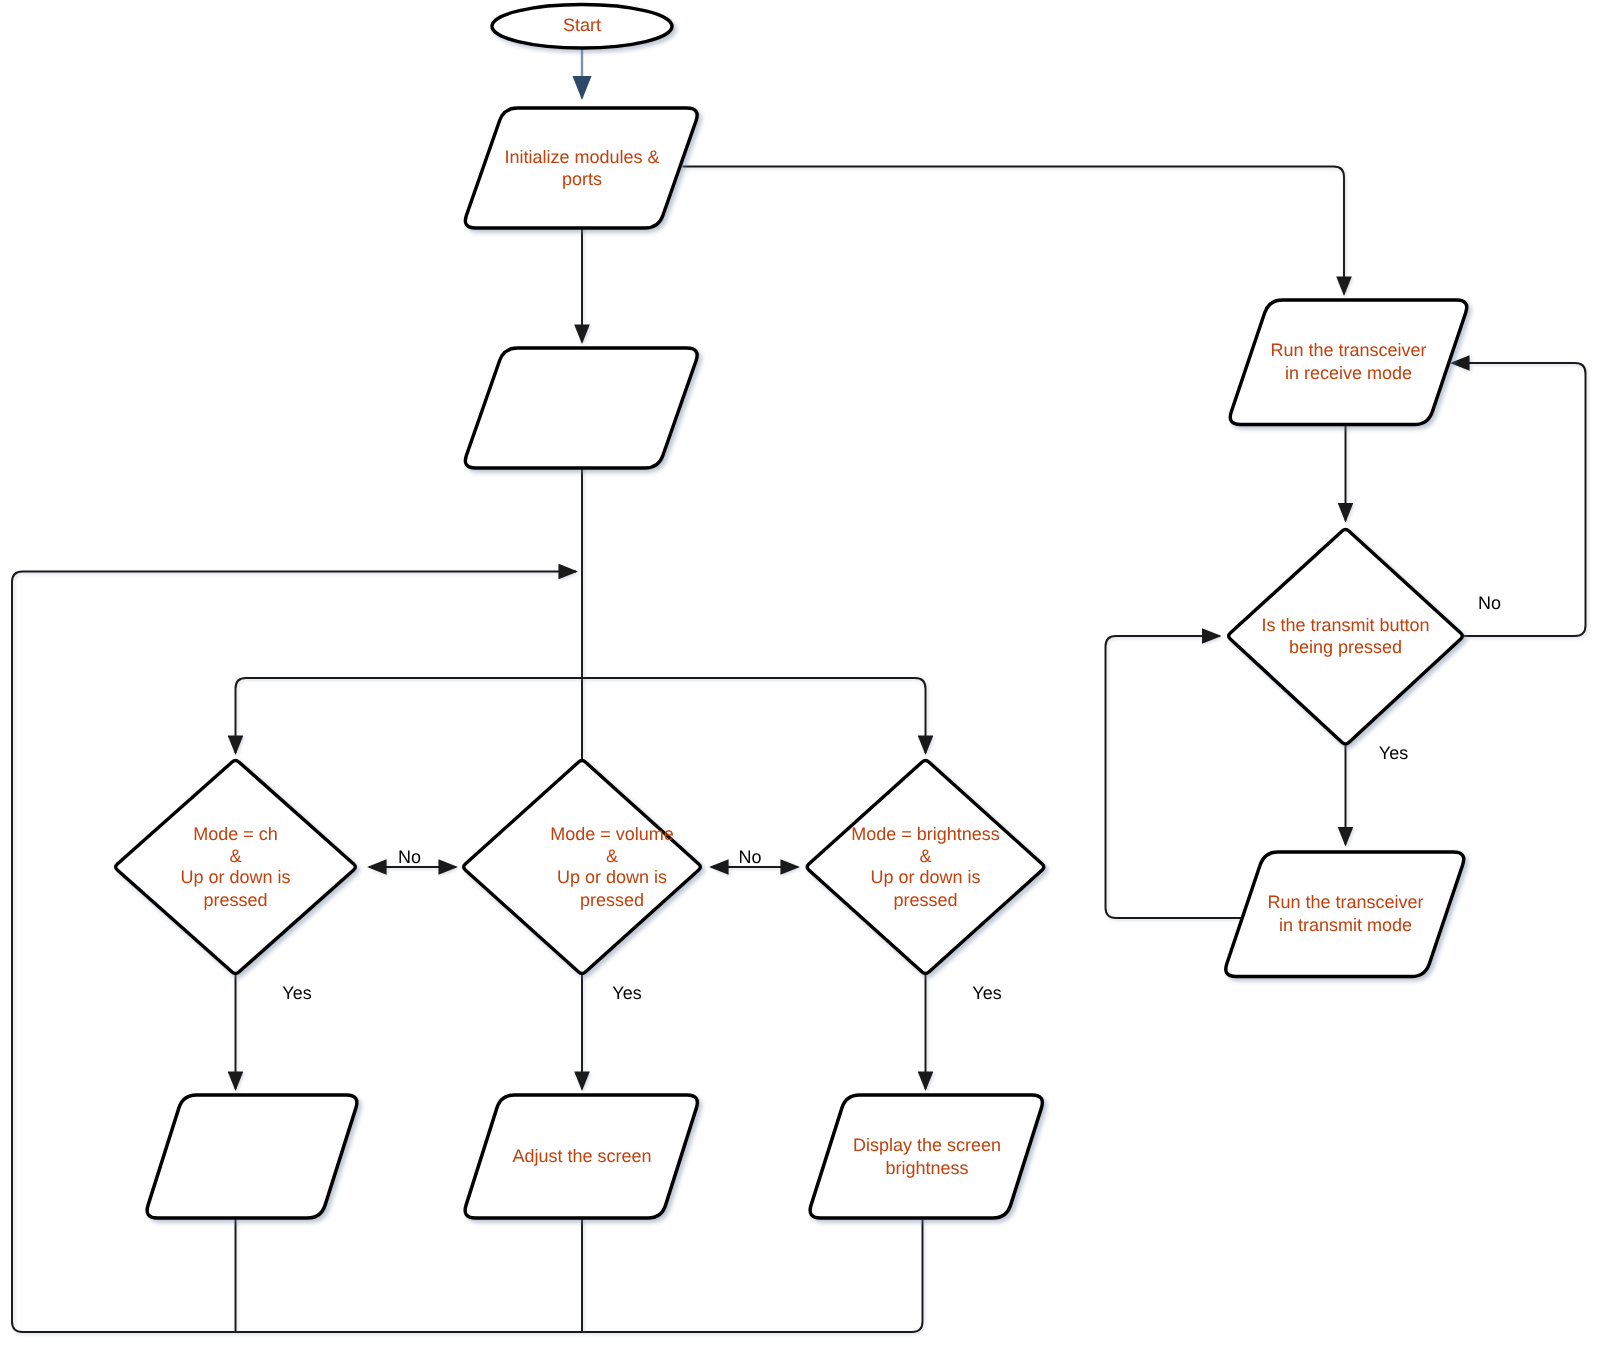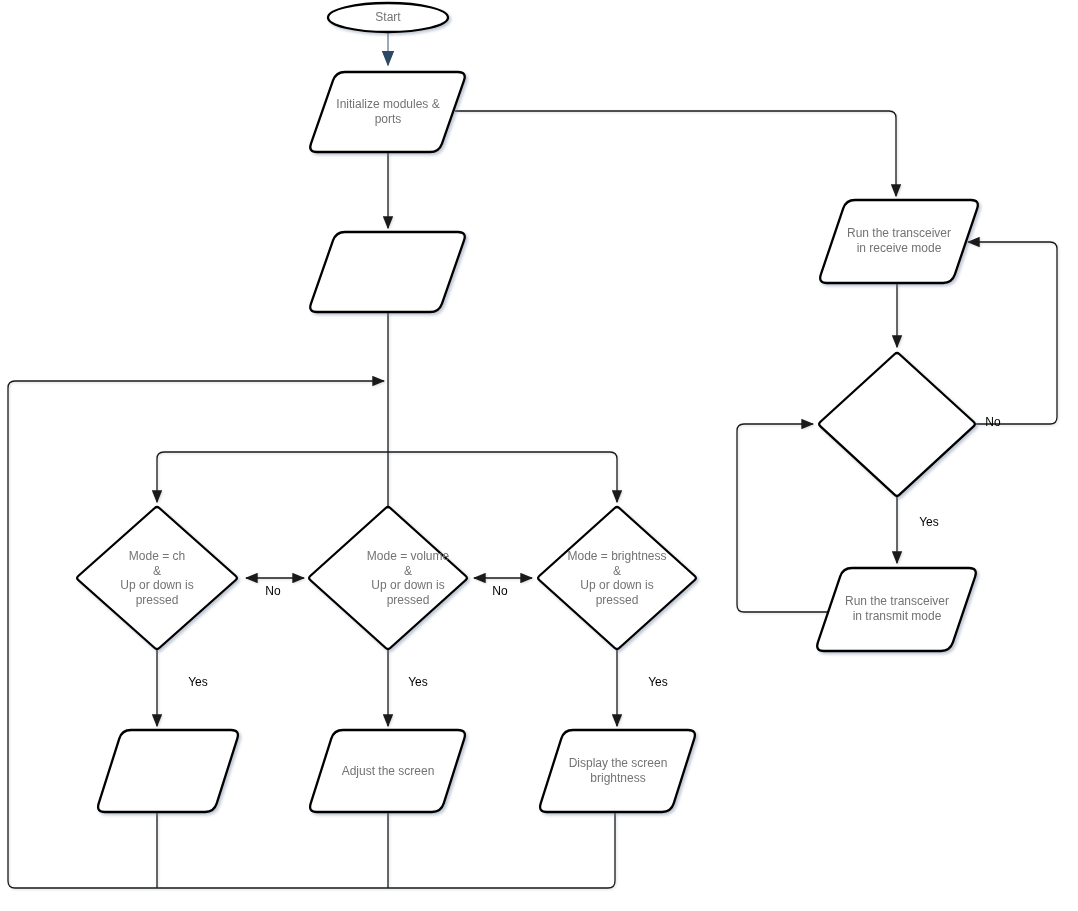--- a/index.html
+++ b/index.html
@@ -8,26 +8,26 @@
     font-family:"Liberation Sans",sans-serif;overflow:hidden;
   }
   svg{position:absolute;left:0;top:0;}
   .shape{fill:#ffffff;stroke:#000000;stroke-width:2.3;
          filter:drop-shadow(2px 2px 1.5px rgba(110,128,160,0.45));}
   .edge{fill:none;stroke:#1a1a1a;stroke-width:1.3;
         filter:drop-shadow(1px 1px 1px rgba(120,134,160,0.3));}
   .edge-blue{fill:none;stroke:#7e93ab;stroke-width:1.6;}
   .nlabel{
     position:absolute;transform:translate(-50%,-50%);
-    font-size:12px;line-height:1.22;color:#737373;text-align:center;
+    font-size:12px;line-height:1.22;color:#c2410c;text-align:center;
     white-space:pre-line;pointer-events:none;
   }
   .elabel{
     position:absolute;transform:translate(-50%,-50%);
-    font-size:12px;color:#000;pointer-events:none;margin-top:20px;
+    font-size:12px;color:#000;pointer-events:none;
   }
 </style>
 </head>
 <body>
 
 <div class="canvas">
 
   <svg width="1078" height="911" viewBox="0 0 1078 911">
     <defs>
       <marker id="mA" viewBox="0 0 10 8" refX="9" refY="4" markerWidth="10" markerHeight="8" orient="auto">
@@ -91,20 +91,22 @@
 pressed</div>
   <div class="nlabel" style="left:617px;top:578px;width:136px">Mode = brightness
 &amp;
 Up or down is
 pressed</div>
   <div class="nlabel" style="left:388px;top:771px;width:150px">Adjust the screen</div>
   <div class="nlabel" style="left:618px;top:771px;width:150px">Display the screen
 brightness</div>
   <div class="nlabel" style="left:899px;top:241px;width:150px">Run the transceiver
 in receive mode</div>
+  <div class="nlabel" style="left:897px;top:424px;width:150px">Is the transmit button
+being pressed</div>
   <div class="nlabel" style="left:897px;top:609px;width:150px">Run the transceiver
 in transmit mode</div>
 
   <div class="elabel" style="left:273px;top:571px">No</div>
   <div class="elabel" style="left:500px;top:571px">No</div>
   <div class="elabel" style="left:198px;top:662px">Yes</div>
   <div class="elabel" style="left:418px;top:662px">Yes</div>
   <div class="elabel" style="left:658px;top:662px">Yes</div>
   <div class="elabel" style="left:993px;top:402px">No</div>
   <div class="elabel" style="left:929px;top:502px">Yes</div>

